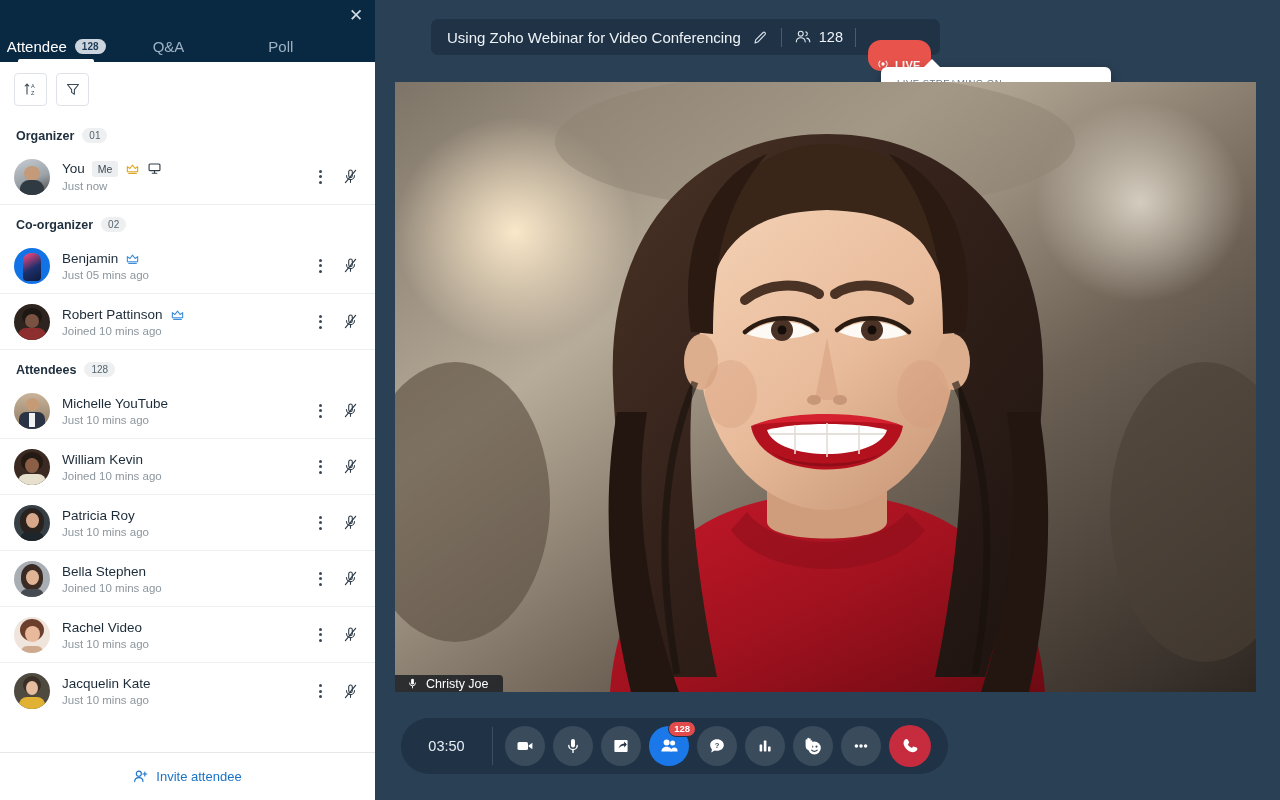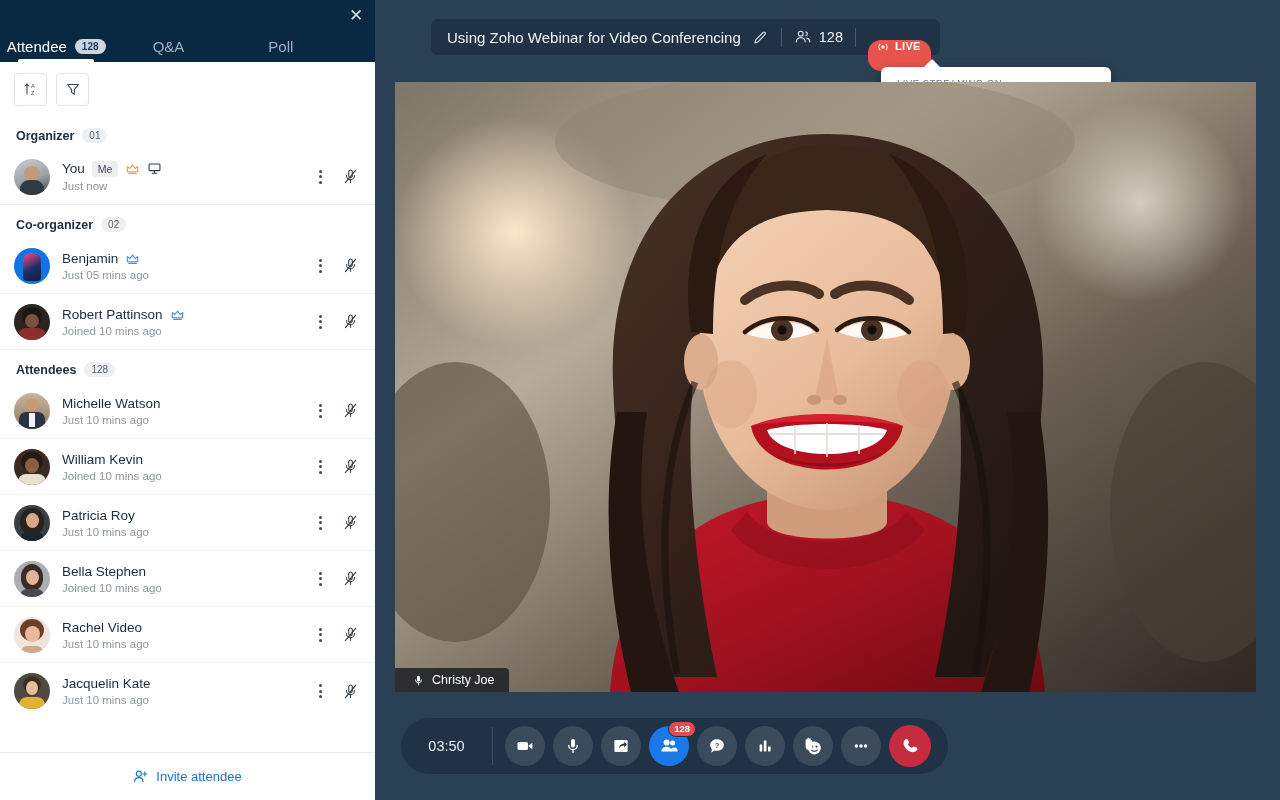--- a/index.html
+++ b/index.html
@@ -132,21 +132,21 @@
     background: #1f3246; border-radius: 7px;
     display: flex; align-items: center; gap: 0px;
     padding: 0 9px 0 16px;
   }
   .title-text { font-size: 15px; color: #eef3f7; white-space: nowrap; }
   .tb-div { width: 1px; height: 19px; background: #4a5b6d; margin: 0 12px; }
   .tb-icon { display: flex; align-items: center; justify-content: center; cursor: pointer; }
   .tb-count { font-size: 14.5px; color: #eef3f7; margin-left: 7px; }
   .live-badge {
     background: #e8544b; border-radius: 13px;
-    height: 31px; display: flex; align-items: flex-start; gap: 5px;
+    height: 31px; display: flex; align-items: flex-end; gap: 5px;
     padding: 0 10px 0 8px; cursor: pointer; margin-top: 36px;
   }
   .live-badge span { font-size: 11px; font-weight: bold; color: #fff; letter-spacing: .3px; }
 
   
   .stream-pop {
     position: absolute; left: 506px; top: 67px;
     width: 230px; height: 60px;
     background: #ffffff; border-radius: 6px;
     box-shadow: 0 3px 12px rgba(0,0,0,.28);
@@ -181,24 +181,24 @@
 
   
   .video-wrap {
     position: absolute; left: 20px; top: 82px;
     width: 861px; height: 610px;
     overflow: hidden; background: #2b2622;
   }
   .video-art { position: absolute; inset: 0; }
   .name-pill {
     position: absolute; left: 0px; bottom: 0px;
-    height: 24px; background: rgba(24,28,33,.82);
+    height: 17px; background: rgba(24,28,33,.82);
     border-radius: 0 4px 0 0;
     display: flex; align-items: center; gap: 7px;
-    padding: 0 14px 0 17px;
+    padding: 0 14px 0 11px;
   }
   .name-pill span { font-size: 12.5px; color: #fff; font-weight: 500; }
 
   
   .toolbar {
     position: absolute; left: 26px; bottom: 26px;
     width: 547px; height: 56px;
     background: #1f3246; border-radius: 28px;
     display: flex; align-items: center; padding: 0 6px 0 0;
   }
@@ -381,21 +381,21 @@
       </div>
 
       <div class="person">
         <div class="avatar" style="background:linear-gradient(180deg,#c9b49b,#8e7a63)">
           <div style="position:absolute;left:12px;top:5px;width:13px;height:13px;border-radius:50%;background:#c79a76"></div>
           <div style="position:absolute;left:5px;top:19px;width:26px;height:18px;border-radius:7px 7px 0 0;background:#2b3444"></div>
           <div style="position:absolute;left:15px;top:20px;width:6px;height:14px;background:#f1f2f4"></div>
         </div>
         <div class="pmeta">
           <div class="prow1">
-              <span class="pname">Michelle Watson</span>
+              <span class="pname">Michelle YouTube</span>
             </div>
           <div class="psub">Just 10 mins ago</div>
         </div>
         <div class="pactions">
           <div class="dots">
               <i></i>
               <i></i>
               <i></i>
             </div>
           <svg class="micmute" width="17" height="17" viewBox="0 0 18 18">

